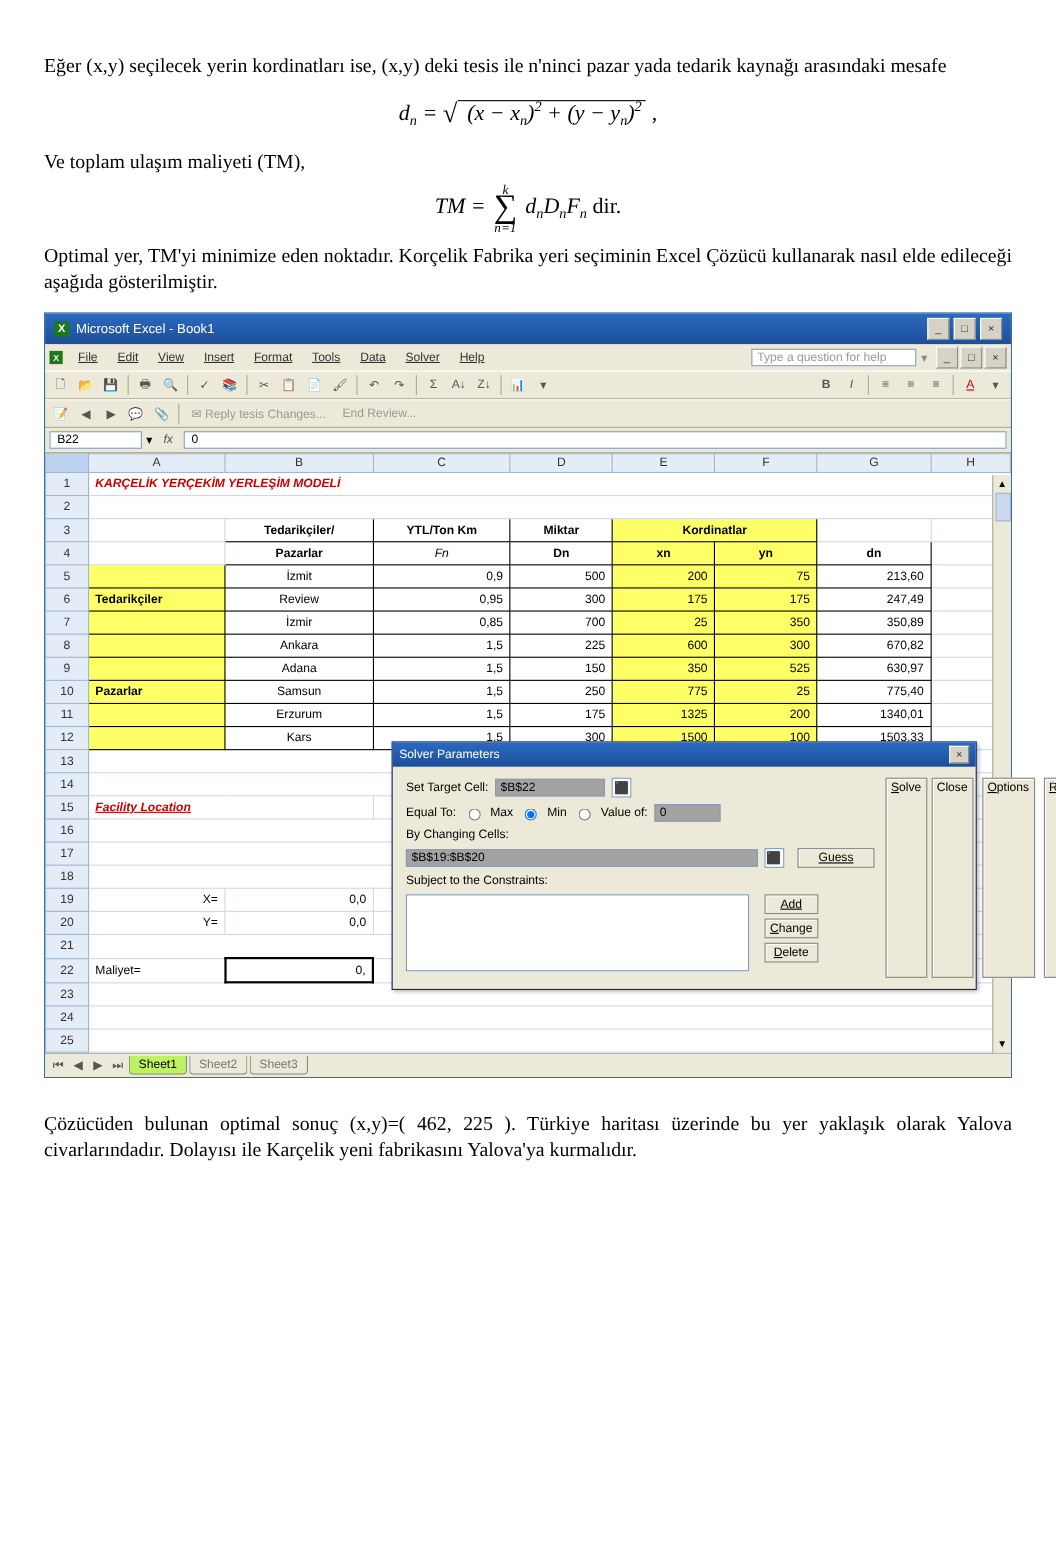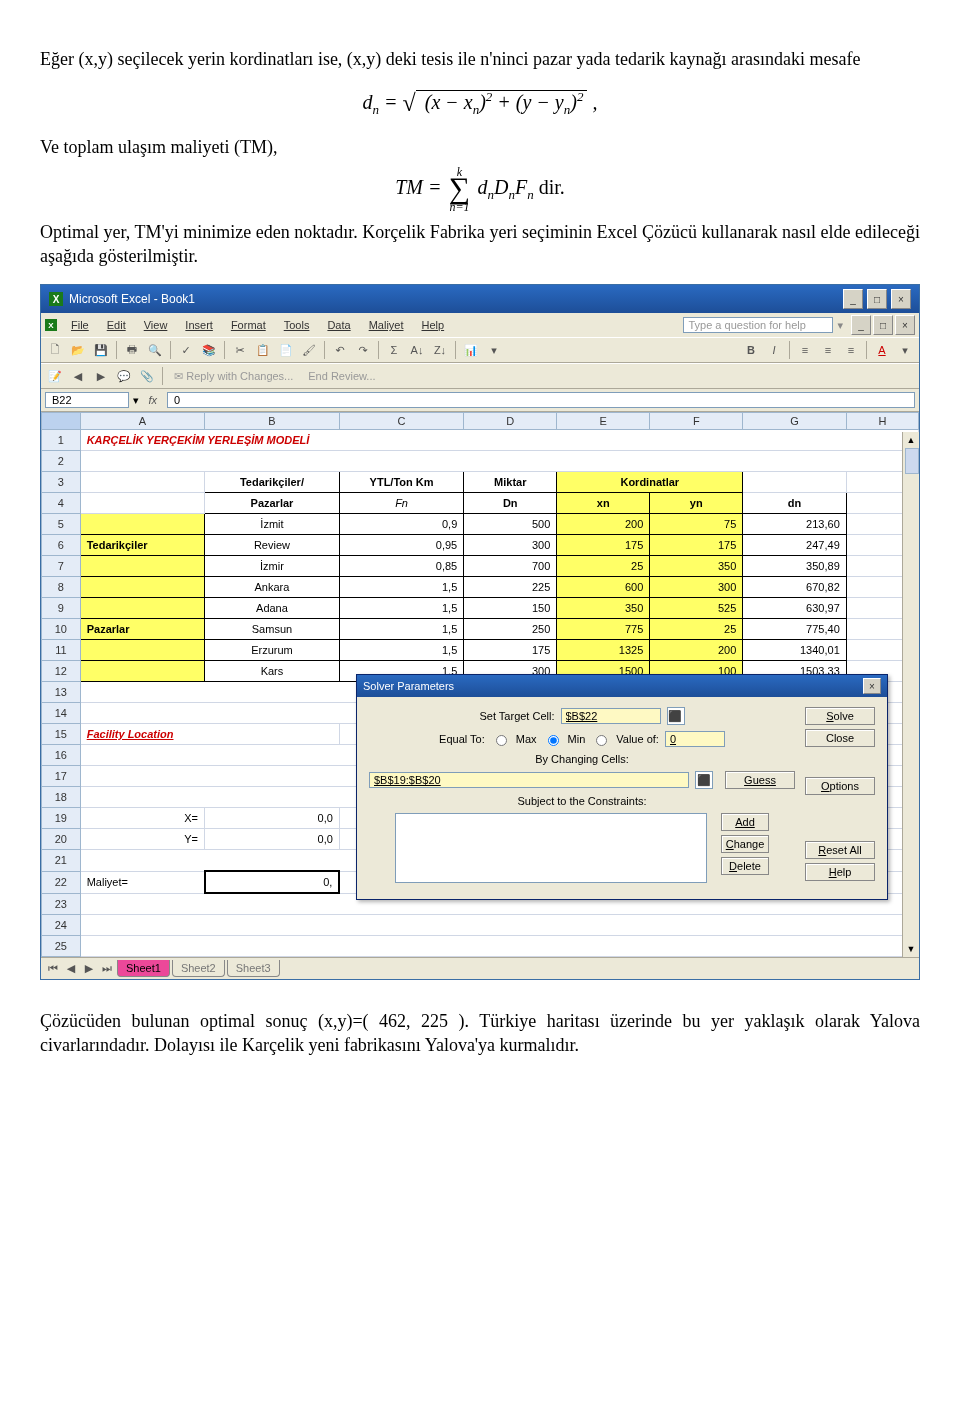--- a/index.html
+++ b/index.html
@@ -104,46 +104,46 @@
     background:#ece9d8; border:1px solid #0a246a;
     box-shadow:2px 2px 4px rgba(0,0,0,0.3);
     font-family:Tahoma,Arial,sans-serif; font-size:11px;
   }
   .dialog .dtitle {
     background:linear-gradient(#2a6ac1,#1d4e98); color:#fff; padding:3px 6px;
     display:flex; justify-content:space-between; align-items:center;gap:21px;
   }
   .dialog .dbody { padding:10px 12px 10px 12px; display:flex; gap:10px; }
   .dialog .dleft { flex:1; }
-  .dialog .drow { display:flex; align-items:center; gap:6px; margin-bottom:6px;justify-content:center; }
+  .dialog .drow { display:flex; align-items:center; gap:6px; margin-bottom:6px; }
   .dialog input[type=text] {
-    border:1px solid #7f9db9; background:#fef9c3; font-size:11px; padding:1px 4px;text-decoration:underline;
+    border:1px solid #7f9db9; background:#a3a3a3; font-size:11px; padding:1px 4px;
   }
   .dialog .ref-icon {
     width:16px; height:16px; border:1px solid #7f9db9; background:#fff;
     display:inline-flex; align-items:center; justify-content:center;
   }
   .dialog .radio { width:11px; height:11px; }
   .dialog .constraints {
     border:1px solid #7f9db9; background:#fff; height:68px; width:310px;
   }
-  .dialog .dright { display:flex; flex-direction:column; gap:4px; width:88px; }
+  .dialog .dright { display:flex; flex-direction:row; gap:4px; width:88px; }
   .dbtn {
     border:1px solid #888; background:#ece9d8; padding:2px 4px; text-align:center;
     font-size:11px; box-shadow:inset 1px 1px 0 #fff;
   }
   .dbtn .ul { text-decoration:underline; }
   .sidebtns { display:flex; flex-direction:column; gap:4px; margin-left:8px; }
 
   .tabs-row {
     display:flex; align-items:center; gap:2px; padding:2px 4px;
     border-top:1px solid #aca899; background:#ece9d8; font-size:11px;
   }
   .nav-btn { width:16px; height:16px; display:flex; align-items:center; justify-content:center; color:#555; }
-  .sheet-tab { padding:2px 8px; background:#ec4899; border:1px solid #888; border-top:none; border-radius:0 0 4px 4px; }
+  .sheet-tab { padding:2px 8px; background:#bef264; border:1px solid #888; border-top:none; border-radius:0 0 4px 4px; }
   .sheet-tab.inactive { background:#ece9d8; color:#777; }
   .status-row { display:flex; padding:2px 6px; border-top:1px solid #aca899; font-size:11px; color:#444; }
   .scroll-right {
     position:absolute; right:0; top:20px; width:16px; bottom:0;
     background:#ece9d8; border-left:1px solid #aca899;
   }
   .scroll-up, .scroll-down {
     height:16px; display:flex; align-items:center; justify-content:center; font-size:9px;
   }
   .scroll-thumb { position:absolute; top:16px; left:2px; width:12px; height:24px; background:#cdd9ee; border:1px solid #9eb6ce; }
@@ -191,21 +191,21 @@
 
   <div class="menubar">
     <div class="xicon" style="width:12px;height:12px;font-size:8px;margin-right:4px">X</div>
     <span class="menu-item"><span class="ul">File</span></span>
     <span class="menu-item"><span class="ul">Edit</span></span>
     <span class="menu-item"><span class="ul">View</span></span>
     <span class="menu-item"><span class="ul">Insert</span></span>
     <span class="menu-item"><span class="ul">Format</span></span>
     <span class="menu-item"><span class="ul">Tools</span></span>
     <span class="menu-item"><span class="ul">Data</span></span>
-    <span class="menu-item"><span class="ul">Maliyet</span></span>
+    <span class="menu-item"><span class="ul">Solver</span></span>
     <span class="menu-item"><span class="ul">Help</span></span>
     <div class="help-search">
       <input value="Type a question for help" style="">
       <span>▾</span>
     </div>
     <div class="mdi-controls">
       <div class="wc-btn">_</div>
       <div class="wc-btn">□</div>
       <div class="wc-btn">×</div>
     </div>
@@ -248,21 +248,21 @@
     <div class="tbtn">▾</div>
   </div>
 
   <div class="toolbar">
     <div class="tbtn">📝</div>
     <div class="tbtn">◀</div>
     <div class="tbtn">▶</div>
     <div class="tbtn">💬</div>
     <div class="tbtn">📎</div>
     <div class="tbsep"></div>
-    <span style="color:#999;padding:0 6px">✉ <span>Reply with Changes...</span></span>
+    <span style="color:#999;padding:0 6px">✉ <span>Reply tesis Changes...</span></span>
     <span style="color:#999;padding:0 6px"><span>End Review...</span></span>
   </div>
 
   <div class="formulabar">
     <div class="namebox">B22</div>
     <span>▾</span>
     <span class="fx">fx</span>
     <div class="cellinput">0</div>
   </div>
 

